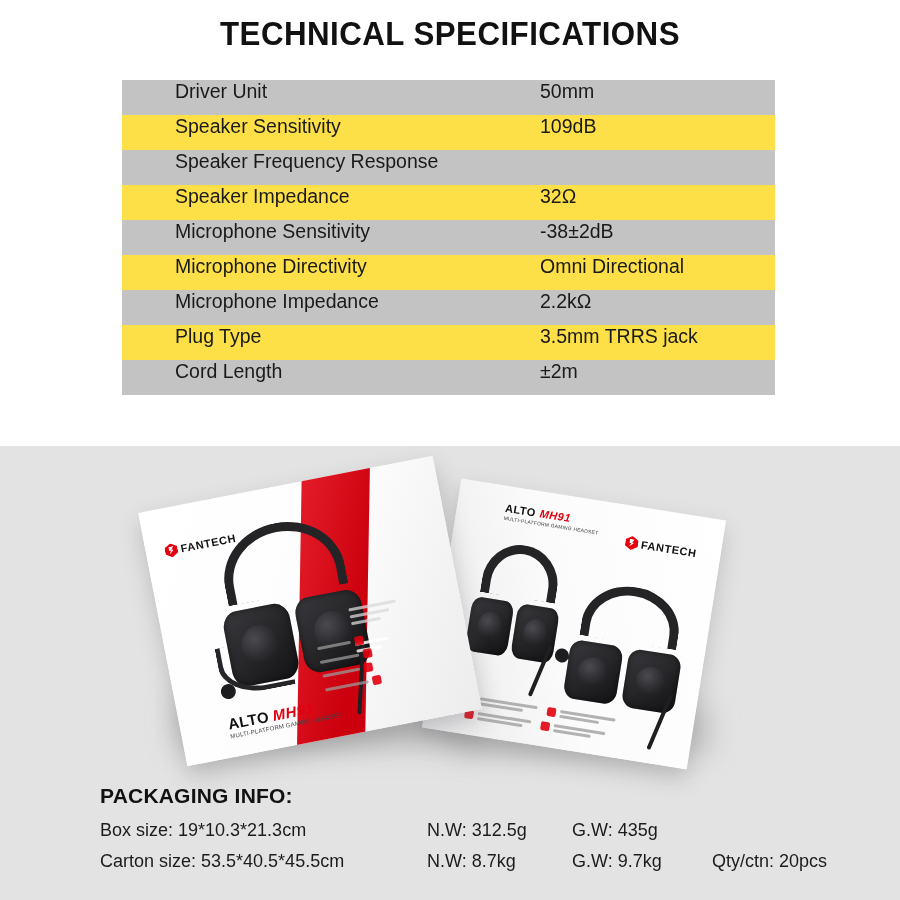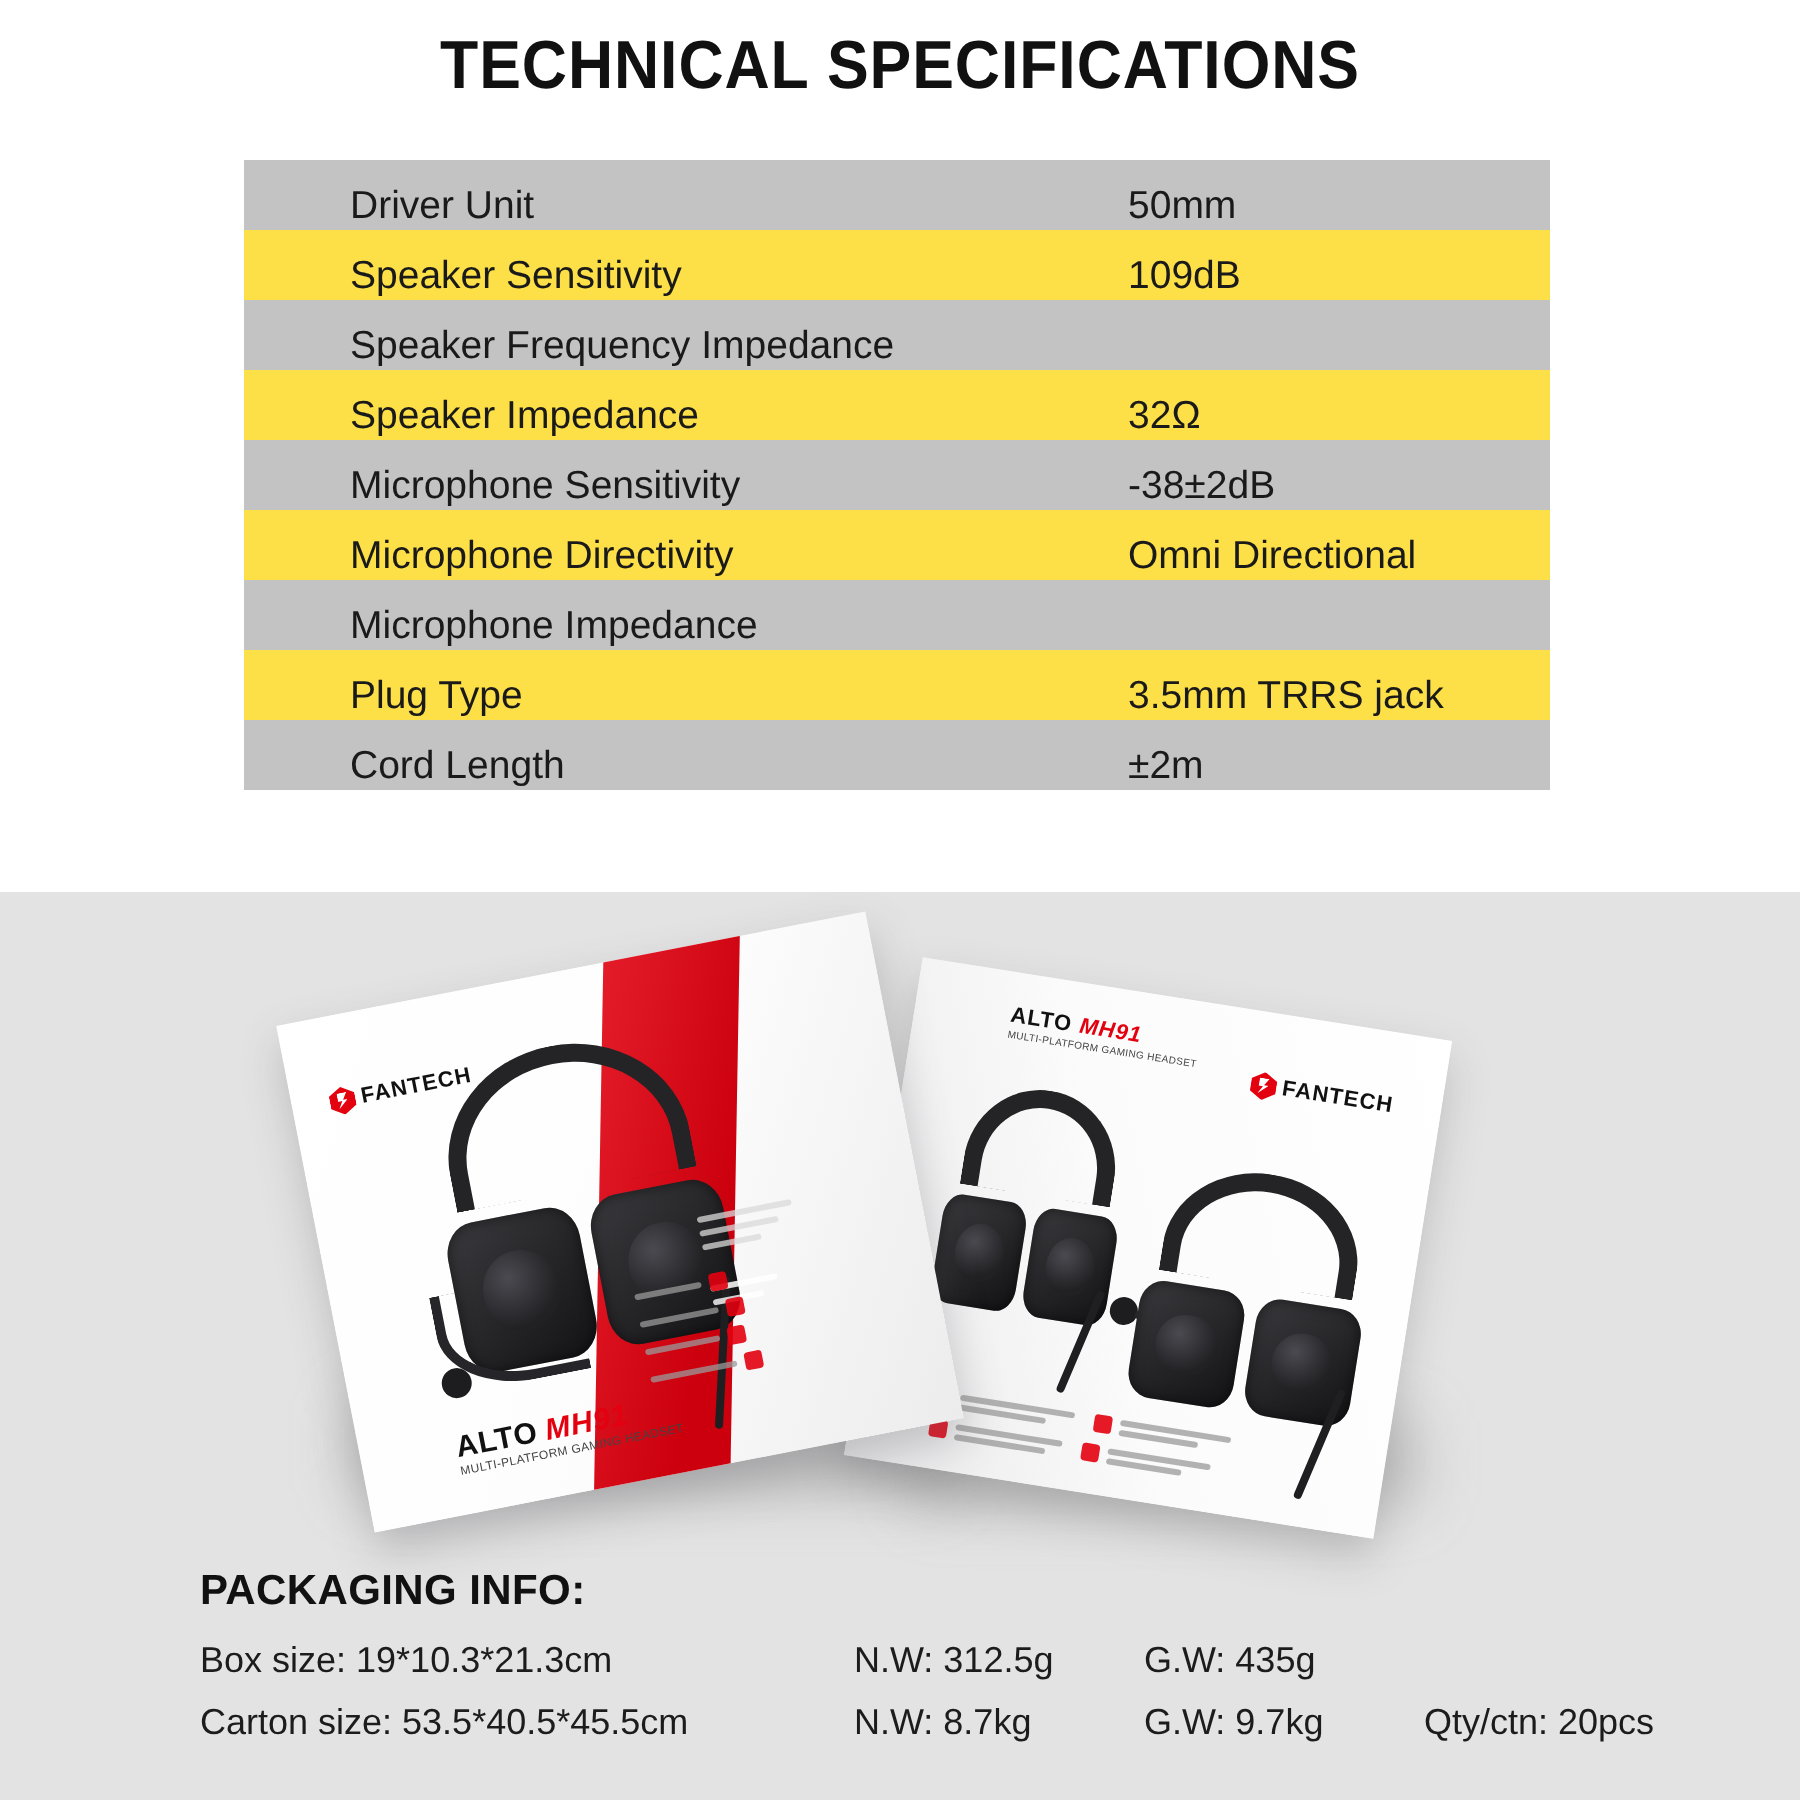--- a/index.html
+++ b/index.html
@@ -23,23 +23,22 @@
     font-family:"Liberation Sans",sans-serif;
   }
 
   
   .spec-table{
     position:absolute;left:122px;top:80px;width:653px;
   }
   .spec-row{
     height:35px;
     display:flex;
-    align-items:flex-end;
+    align-items:flex-start;
     box-sizing:border-box;
-    gap:24px;
   }
   .spec-row.shade{background:#c3c3c3;}
   .spec-row.plain{background:#fde047;}
   .spec-label{
     width:418px;
     padding-left:53px;
     box-sizing:border-box;
     font-size:19.5px;
     color:#1a1a1a;
     white-space:nowrap;
@@ -240,40 +239,41 @@
     <div class="spec-label">Driver Unit</div>
     <div class="spec-value">50mm</div>
   </div>
 
   <div class="spec-row plain">
     <div class="spec-label">Speaker Sensitivity</div>
     <div class="spec-value">109dB</div>
   </div>
 
   <div class="spec-row shade">
-    <div class="spec-label">Speaker Frequency Impedance</div>
+    <div class="spec-label">Speaker Frequency Response</div>
   </div>
 
   <div class="spec-row plain">
     <div class="spec-label">Speaker Impedance</div>
     <div class="spec-value">32Ω</div>
   </div>
 
   <div class="spec-row shade">
     <div class="spec-label">Microphone Sensitivity</div>
     <div class="spec-value">-38±2dB</div>
   </div>
 
   <div class="spec-row plain">
     <div class="spec-label">Microphone Directivity</div>
     <div class="spec-value">Omni Directional</div>
   </div>
 
   <div class="spec-row shade">
     <div class="spec-label">Microphone Impedance</div>
+    <div class="spec-value">2.2kΩ</div>
   </div>
 
   <div class="spec-row plain">
     <div class="spec-label">Plug Type</div>
     <div class="spec-value">3.5mm TRRS jack</div>
   </div>
 
   <div class="spec-row shade">
     <div class="spec-label">Cord Length</div>
     <div class="spec-value">±2m</div>

